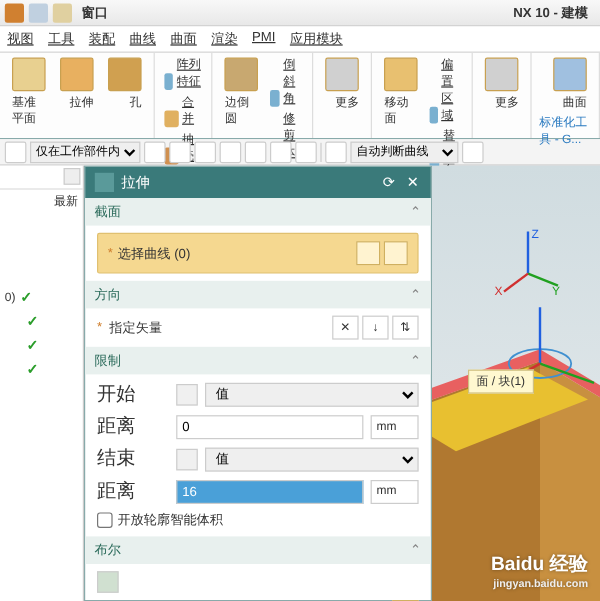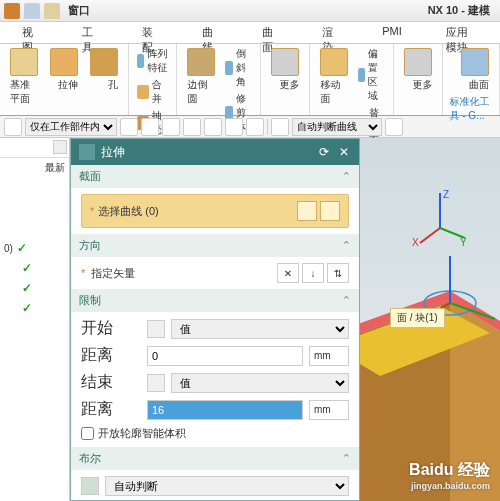--- a/index.html
+++ b/index.html
@@ -2,29 +2,29 @@
 <html><head>
 <meta charset="utf-8">
 <style>
 * { box-sizing: border-box; margin: 0; padding: 0; font-family: "Microsoft YaHei", sans-serif; }
 body { width: 500px; height: 501px; overflow: hidden; background: #f0f0f0; font-size: 11px; color: #333; position: relative; }
 .titlebar { height: 22px; background: linear-gradient(#f8f8f8,#e8e8e8); display: flex; align-items: center; padding: 0 4px; border-bottom: 1px solid #ccc; font-weight: bold; }
 .titlebar .qat { display: flex; gap: 4px; }
 .titlebar .qicon { width: 16px; height: 16px; background: #e8a050; border-radius: 2px; }
 .titlebar .title-text { margin-left: auto; font-size: 11px; color: #333; padding-right: 6px; }
 .ribbon-tabs { height: 22px; background: #fff; display: flex; border-bottom: 1px solid #ccc; }
-.ribbon-tab { padding: 3px 22px; font-size: 11px; color: #333; cursor: pointer; }
+.ribbon-tab { padding: 3px 6px; font-size: 11px; color: #333; cursor: pointer; text-decoration: underline; }
 .ribbon { height: 72px; background: #fdfdfd; display: flex; border-bottom: 1px solid #8aa; }
 .ribbon-group { border-right: 1px solid #ddd; padding: 2px 6px; display: flex; flex-direction: column; }
 .ribbon-group .big-btns { display: flex; gap: 4px; flex: 1; }
 .big-btn { display: flex; flex-direction: column; align-items: flex-end; gap: 2px; padding: 2px 4px; cursor: pointer; }
 .big-btn .bicon { width: 28px; height: 28px; background: #e8c070; border: 1px solid #c8a050; border-radius: 2px; }
 .big-btn .blabel { font-size: 10px; }
 .small-btns { display: flex; flex-direction: column; gap: 1px; }
-.small-btn { display: flex; align-items: center; gap: 3px; font-size: 10px; cursor: pointer; padding: 1px 2px; }
+.small-btn { display: flex; align-items: flex-end; gap: 3px; font-size: 10px; cursor: pointer; padding: 1px 2px; text-decoration: underline; }
 .small-btn .sicon { width: 14px; height: 14px; background: #7ab0d0; border-radius: 2px; }
 .group-label { font-size: 10px; color: #1a7a3a; text-align: left; padding: 1px 0; }
 .selbar { height: 22px; background: #f4f4f4; border-bottom: 1px solid #ccc; display: flex; align-items: center; gap: 3px; padding: 0 4px; }
 .selbar .sb-btn { width: 18px; height: 18px; background: #fff; border: 1px solid #ccc; border-radius: 2px; cursor: pointer; }
 .selbar select { font-size: 10px; height: 18px; border: 1px solid #ccc; }
 .main { display: flex; height: 363px; position: relative; }
 .leftcol { width: 70px; background: #fff; border-right: 1px solid #ccc; display: flex; flex-direction: column; }
 .leftcol .lc-head { height: 20px; border-bottom: 1px solid #ddd; display: flex; justify-content: flex-end; padding: 2px; }
 .leftcol .lc-head .lcbtn { width: 14px; height: 14px; background: #eee; border: 1px solid #ccc; }
 .leftcol .lc-row { display: flex; align-items: center; gap: 4px; padding: 3px 4px; font-size: 10px; }
@@ -296,21 +296,20 @@
           </div>
       </div>
 
       <div class="section-h">
           <span>布尔</span>
           <span class="exp">⌃</span>
         </div>
       <div class="section-b">
         <div class="field-row">
             <div class="cube" style="background:#d0e0d0"></div>
-            <select><option>自动判断</option></select>
           </div>
         <div class="field-row">
             <div class="ficons">
               <div class="fbtn" style="background:#f0e0b0;border-color:#d0b060"></div>
             </div>
           </div>
       </div>
 
     </div>
   </div>

